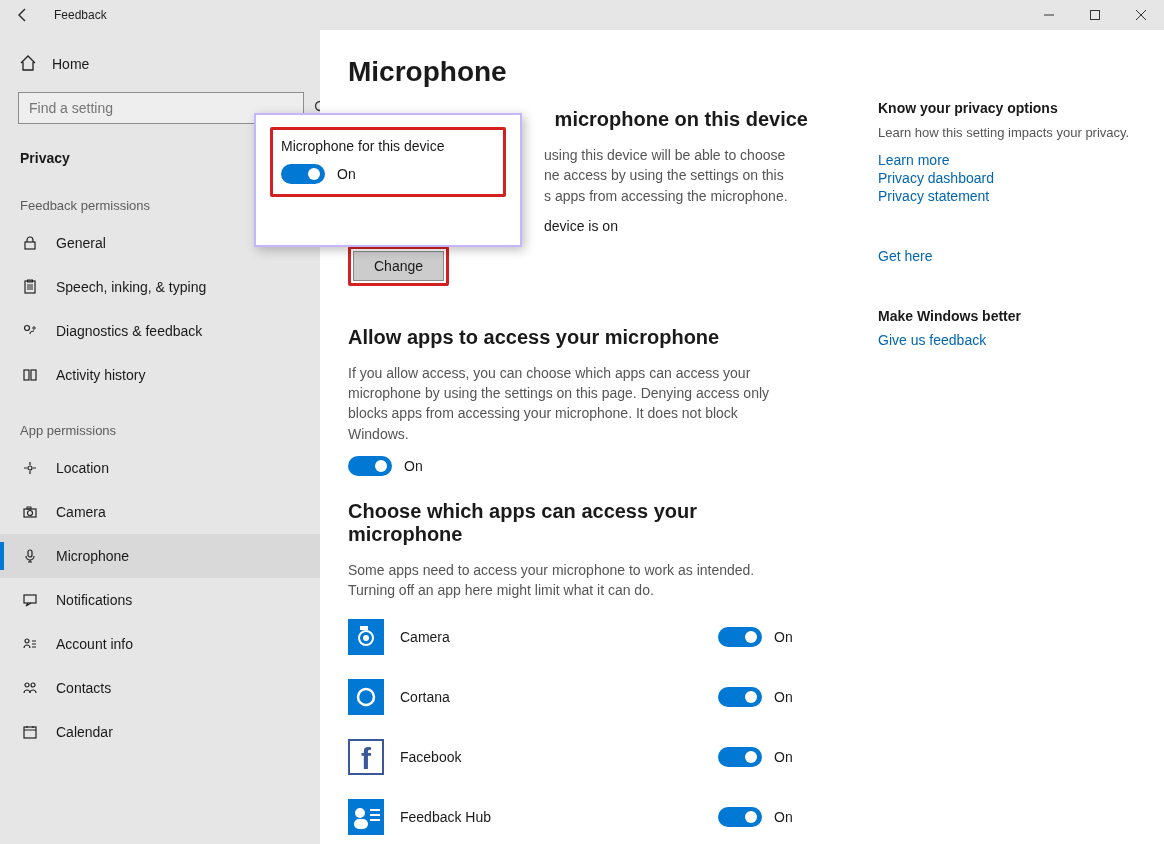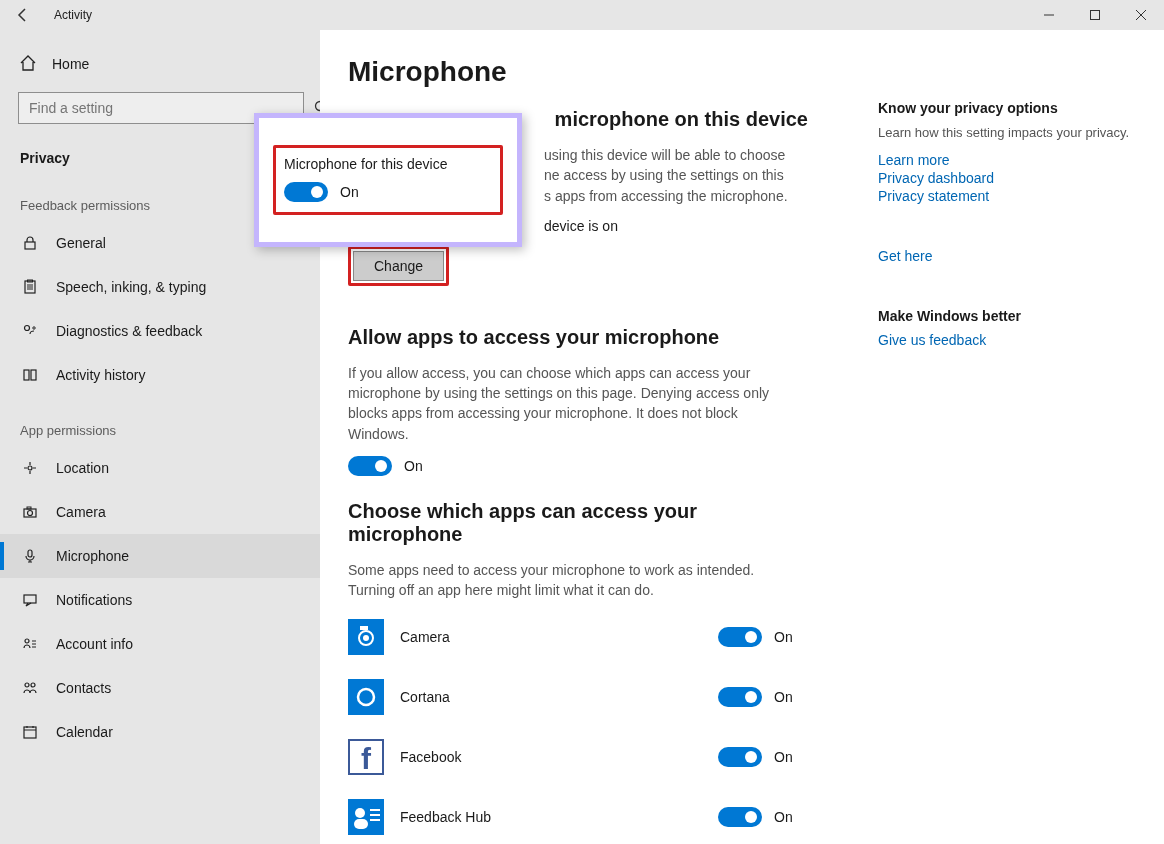--- a/index.html
+++ b/index.html
@@ -251,24 +251,24 @@
   }
   .right-col .rc-block { margin-bottom: 44px; }
 
   
   .flyout {
     position: absolute;
     top: 113px; left: 254px;
     width: 268px;
     height: 134px;
     background: #fff;
-    border: 5px solid #c4b5fd;
+    border: 2px solid #c4b5fd;
     box-shadow: 3px 3px 10px rgba(0,0,0,0.25);
     z-index: 50;
-    padding: 33px 14px;
+    padding: 18px 14px;
   }
   .flyout-hl {
     border: 3px solid #d32121;
     border-radius: 2px;
     padding: 8px 8px 10px 8px;
     margin-top: -6px;
   }
   .flyout-title {
     font-size: 14px;
     margin-bottom: 10px;
@@ -278,21 +278,21 @@
 </style>
 </head>
 <body>
 
 <div class="titlebar">
   <div class="back">
     <svg width="16" height="16" viewBox="0 0 16 16">
         <path d="M10 2 L4 8 L10 14" fill="none" stroke="#333" stroke-width="1.5"></path>
       </svg>
   </div>
-  <div class="title">Activity</div>
+  <div class="title">Feedback</div>
   <div class="win-controls">
     <div class="win-btn">
       <svg width="12" height="12">
           <path d="M1 6 H11" stroke="#333" stroke-width="1"></path>
         </svg>
     </div>
     <div class="win-btn">
       <svg width="12" height="12">
           <rect x="1.5" y="1.5" width="9" height="9" fill="none" stroke="#333" stroke-width="1"></rect>
         </svg>

